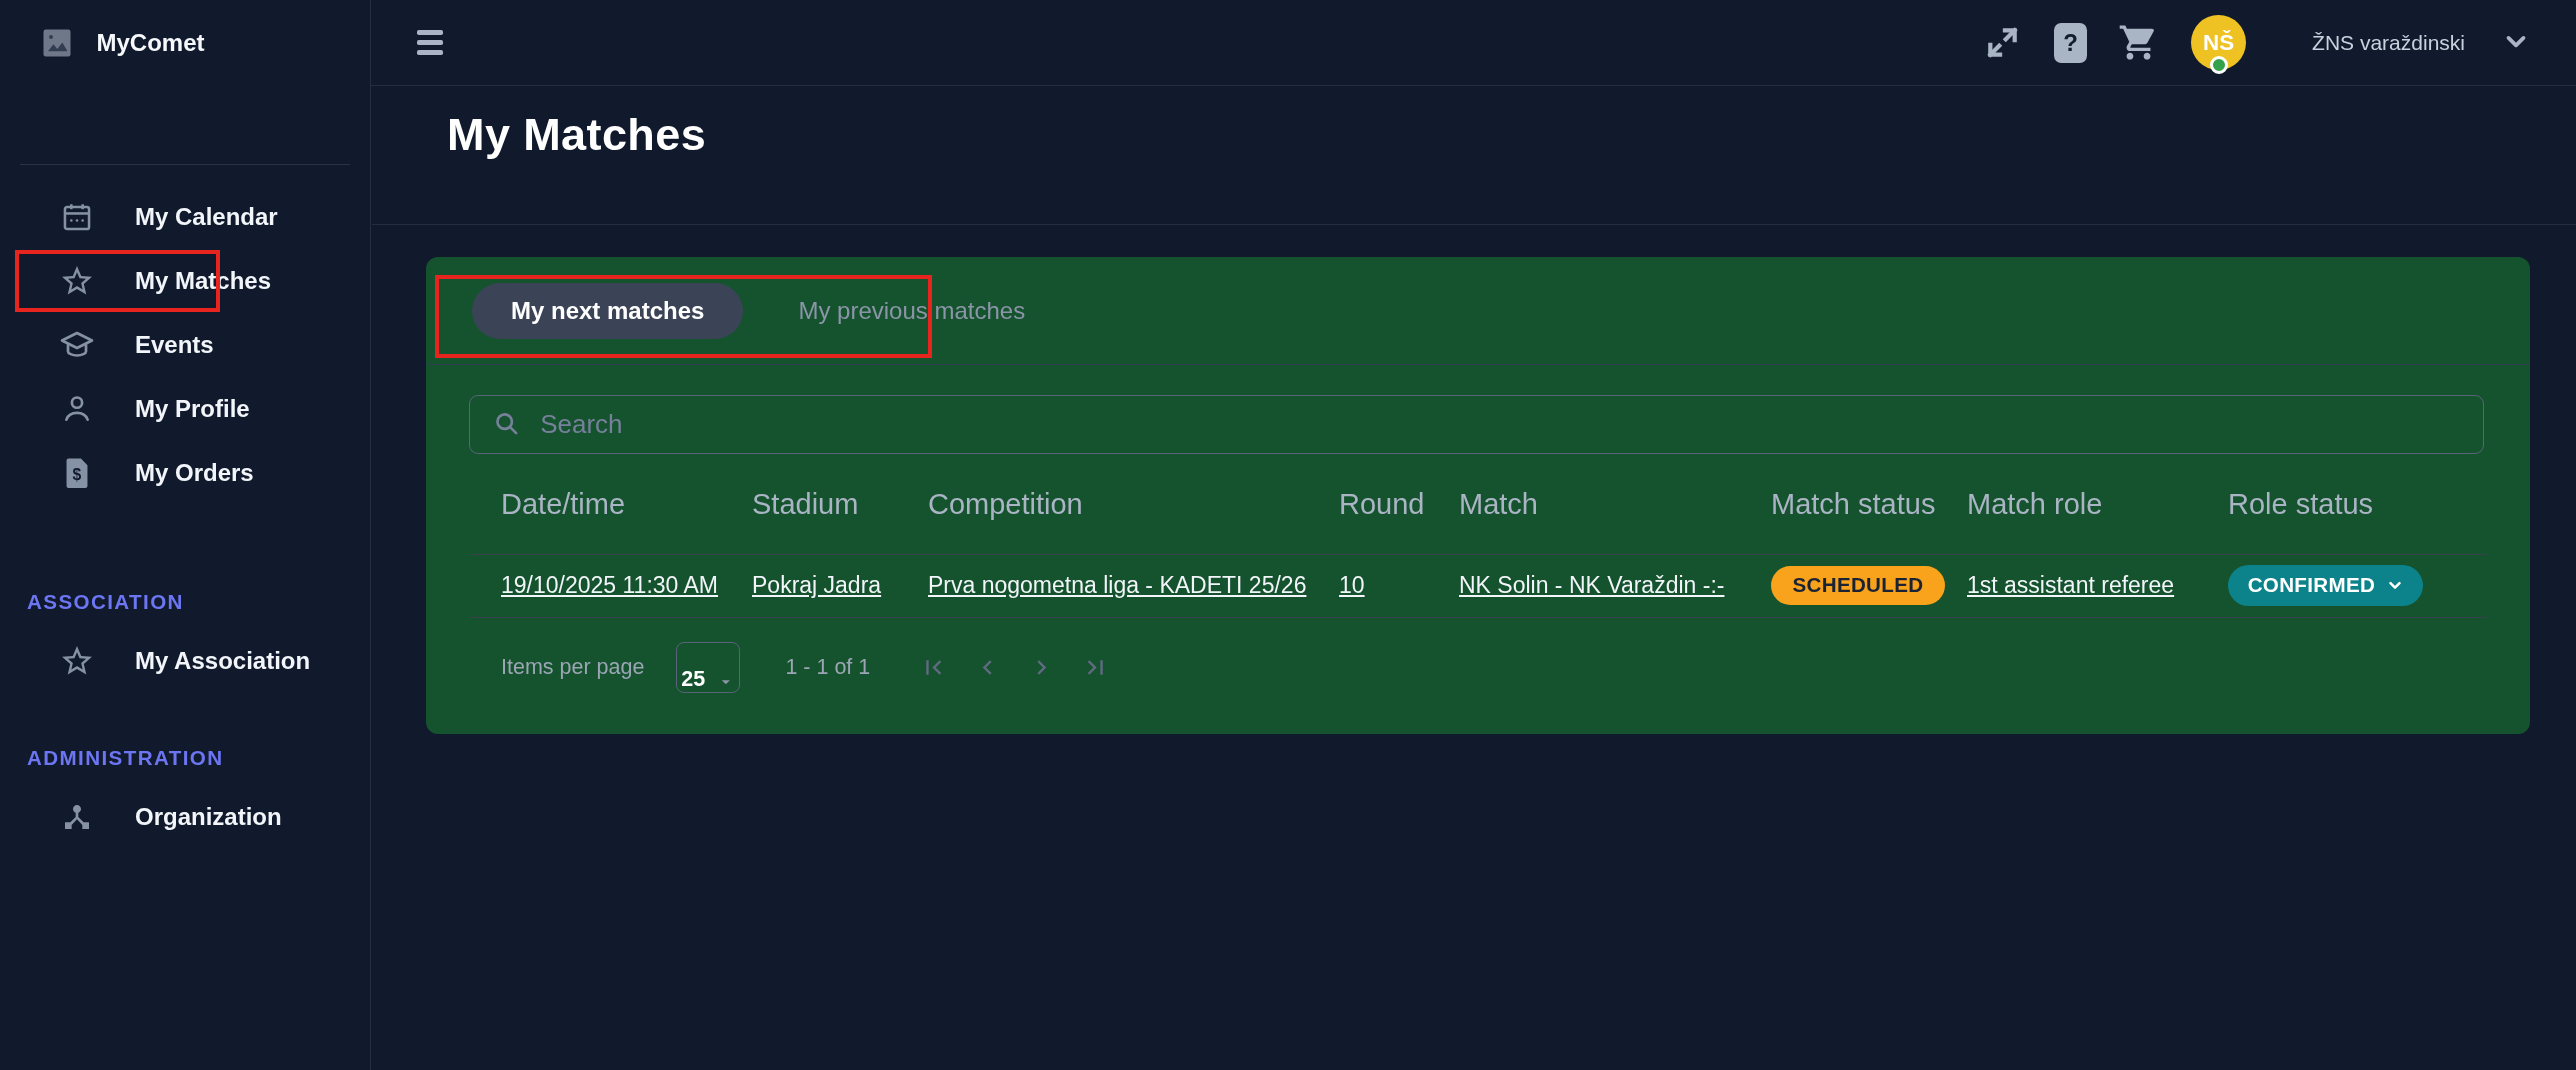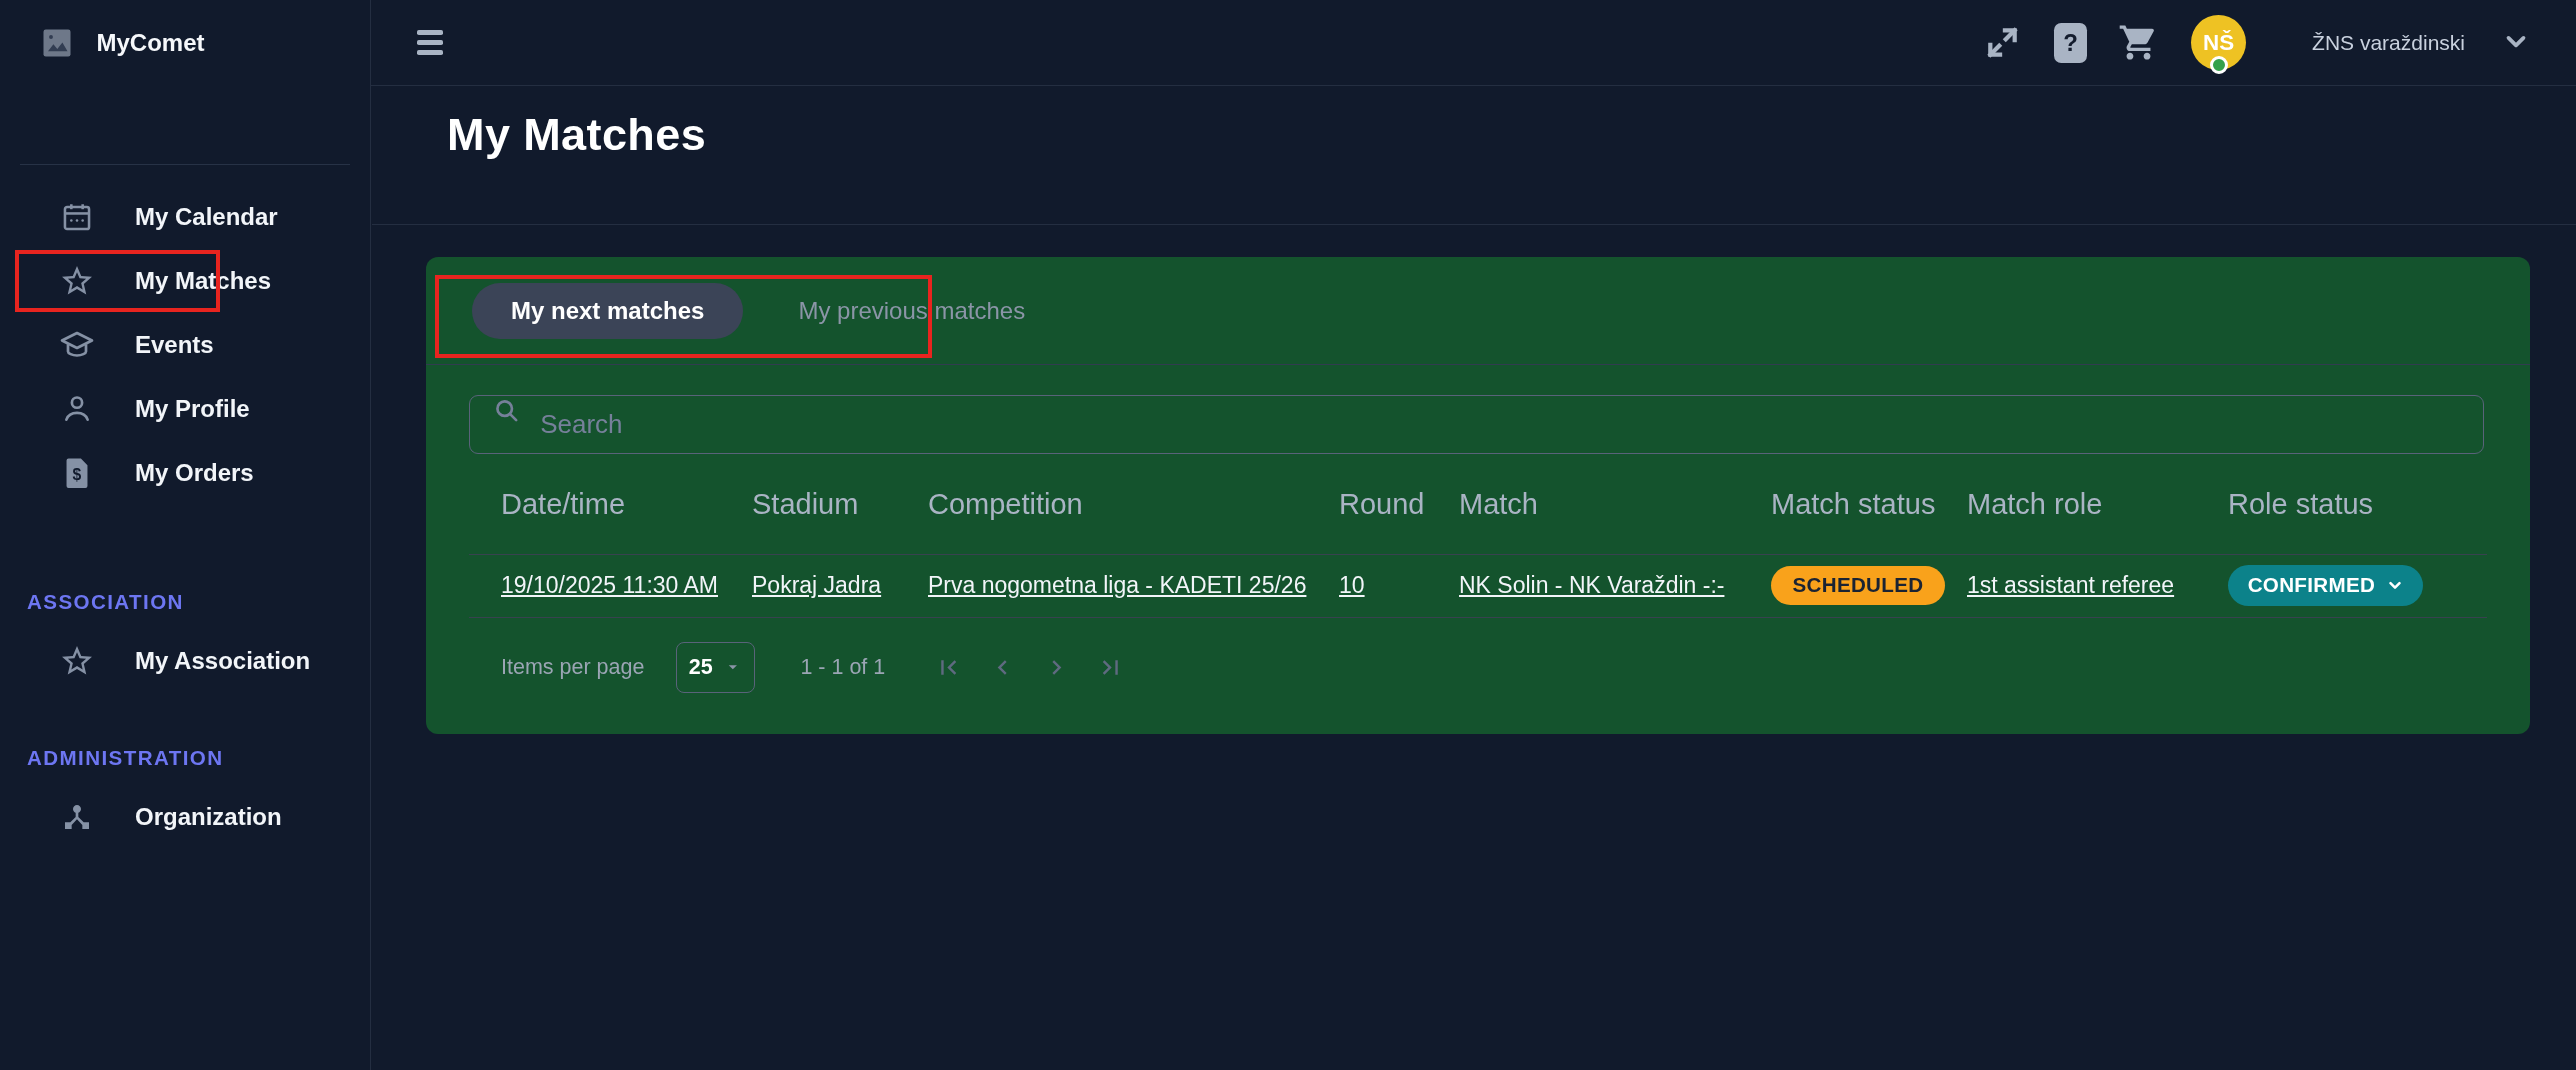--- a/index.html
+++ b/index.html
@@ -36,31 +36,31 @@
   .h-admin { margin-top:51px; }
   .nav-item.sub { margin-top:14.3px; }
   
   .page-header { position:absolute; left:372px; top:86px; right:0; height:139px; border-bottom:0.9px solid #242e41; }
   .page-title { margin:23px 0 0 75px; font-size:45px; font-weight:800; color:#ffffff; letter-spacing:0.4px; }
   
   .card { position:absolute; left:426px; top:257px; width:2104px; height:477px; background:#14532d; border-radius:12px; }
   .tabs-row { position:absolute; top:0; left:0; right:0; height:108px; border-bottom:0.9px solid #313c4f; display:flex; align-items:center; padding-left:46px; }
   .tab-active { height:56px; padding:0 39px; border-radius:30px; background:#3b4457; display:flex; align-items:center; font-size:24px; font-weight:bold; color:#ffffff; cursor:pointer; }
   .tab-inactive { margin-left:55px; font-size:24px; color:#8b95a7; cursor:pointer; }
-  .search-wrap { position:absolute; left:43px; right:46px; top:138px; height:59px; border:1.8px solid #59637a; border-radius:9px; display:flex; padding-left:21.5px; }
+  .search-wrap { position:absolute; left:43px; right:46px; top:138px; height:59px; border:1.8px solid #59637a; border-radius:9px; display:flex; align-items:center; padding-left:21.5px; }
   .search-wrap input { flex:1; background:transparent; border:none; outline:none; margin-left:19.7px; font-size:26px; color:#dfe5ee; font-family:"Liberation Sans", sans-serif; }
   .search-wrap input::placeholder { color:#76809a; }
   .tgrid { display:grid; grid-template-columns:251px 176px 411px 120px 312px 196px 261px auto; align-items:center; padding-left:32px; }
   .thead { position:absolute; left:43px; right:43px; top:197px; height:101px; border-bottom:0.9px solid #38424f; font-size:29px; color:#aab4c4; }
   .trow  { position:absolute; left:43px; right:43px; top:296px; height:65px; border-bottom:0.9px solid #38424f; font-size:23px; color:#f2f5f9; cursor:pointer;text-decoration:underline; }
   .badge-scheduled { display:inline-flex; align-items:center; justify-content:center; height:39px; padding:0 21.5px; border-radius:893px; background:#f9a21b; color:#1a2333; font-size:20.6px; font-weight:bold; letter-spacing:0.3px; }
   .badge-confirmed { display:inline-flex; align-items:center; height:41px; padding:0 19.7px; border-radius:893px; background:#0c828a; color:#ffffff; font-size:20.6px; font-weight:bold; gap:10.7px; cursor:pointer; letter-spacing:0.3px; }
   .pagination { position:absolute; left:75px; top:374px; height:72px; display:flex; align-items:center; }
   .pag-label { font-size:21.5px; color:#9ba5b4; }
-  .pag-select { margin-left:32px; width:79px; height:51px; border:1.8px solid #59637a; border-radius:8px; display:flex; align-items:center; justify-content:center; gap:10.7px; cursor:pointer; }
+  .pag-select { margin-left:32px; width:64px; height:51px; border:1.8px solid #59637a; border-radius:8px; display:flex; align-items:flex-end; justify-content:center; gap:10.7px; cursor:pointer; }
   .pag-select .val { font-size:21.5px; font-weight:600; color:#ffffff; }
   .pag-range { margin-left:45px; font-size:21.5px; color:#9ba5b4; }
   .pag-nav { margin-left:36px; display:flex; align-items:center; }
   .pag-btn { width:54px; height:54px; display:flex; align-items:center; justify-content:center; cursor:pointer; }
   
   .anno { position:absolute; border:4.5px solid #e8241f; z-index:50; pointer-events:none; }
   #anno-sidebar { left:15px; top:250px; width:205px; height:62px; }
   #anno-tabs { left:435px; top:275px; width:497px; height:83px; }
 </style>
 </head>

